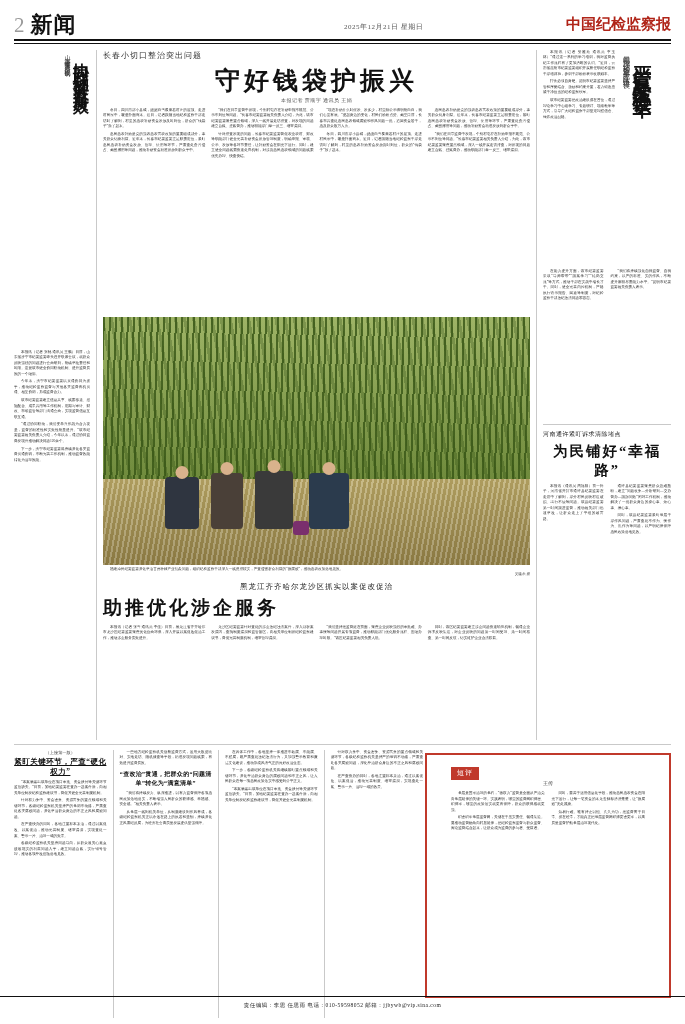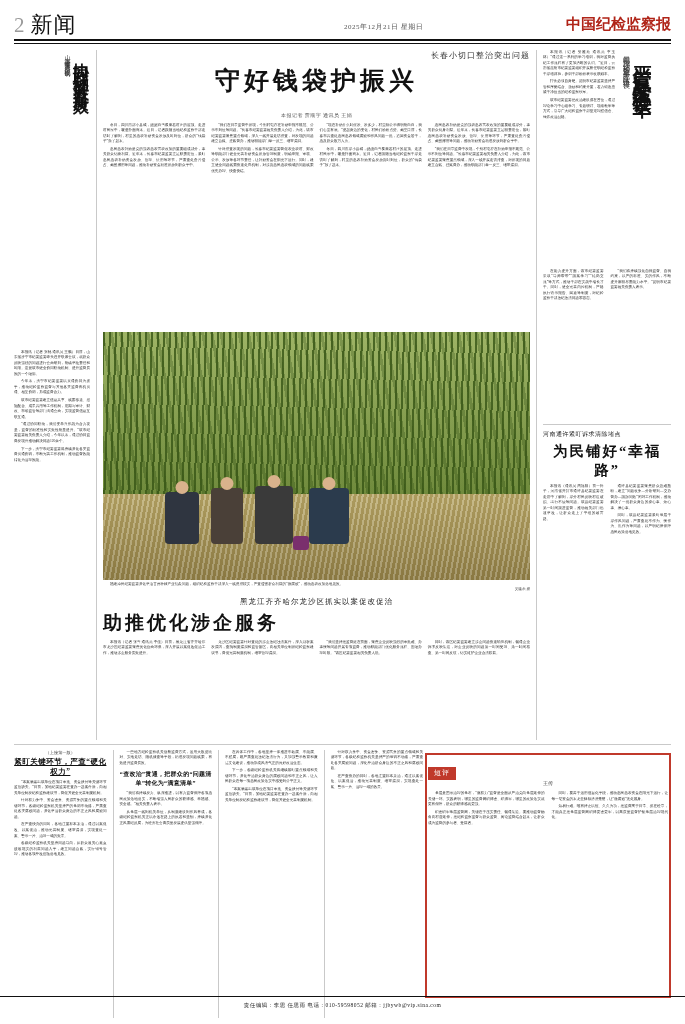--- a/index.html
+++ b/index.html
@@ -34,21 +34,21 @@
   .page-num {
     font-size: 21px;
     color: #9a9a9a;
     font-family: "Liberation Serif", serif;
     line-height: 1;
     margin-right: 6px;
     font-weight: 400;
   }
   .section-name {
     font-size: 22px;
-    font-weight: normal;
+    font-weight: bold;
     letter-spacing: 1px;
     line-height: 1;
     color: #111;
   }
   .masthead-date {
     position: absolute;
     left: 330px;
     bottom: 4px;
     font-size: 7px;
     color: #555;
@@ -91,33 +91,33 @@
     display: flex;
     margin-top: 6px;
     height: 690px;
   }
   .left-zone { width: 76px; flex: none; padding-right: 6px; }
   .mid-zone  { flex: 1; padding: 0 6px; border-left: 1px solid #c9c9c9; border-right: 1px solid #c9c9c9;}
   .right-zone { width: 128px; flex: none; padding-left: 6px; }
 
   
   .kicker {
-    text-align: right;
+    text-align: left;
     font-size: 8px;
     color: #333;
     letter-spacing: 1px;
     margin-bottom: 3px;
   }
   .headline-main {
     text-align: center;
     font-size: 25px;
     font-weight: bold;
     letter-spacing: 4px;
     color: #111;
-    margin: 2px 0 15px 0;
+    margin: 2px 0 0 0;
     font-family: "Liberation Serif", serif;
   }
   .byline {
     text-align: center;
     font-size: 5px;
     color: #555;
     margin-bottom: 5px;
     letter-spacing: 0.5px;
   }
   .cols4 { display: flex; gap: 6px; }
@@ -255,21 +255,21 @@
 
   
   .commentary {
     position: absolute;
     right: 14px;
     bottom: 26px;
     width: 246px;
     height: 245px;
     border: 2px solid #c0392b;
     box-sizing: border-box;
-    padding: 6px 1px;
+    padding: 6px 24px;
     background: #fff;
   }
   .badge {
     display: inline-block;
     background: #c0392b;
     color: #fff;
     font-size: 7px;
     padding: 1px 6px 2px 6px;
     letter-spacing: 1px;
     position: relative;

